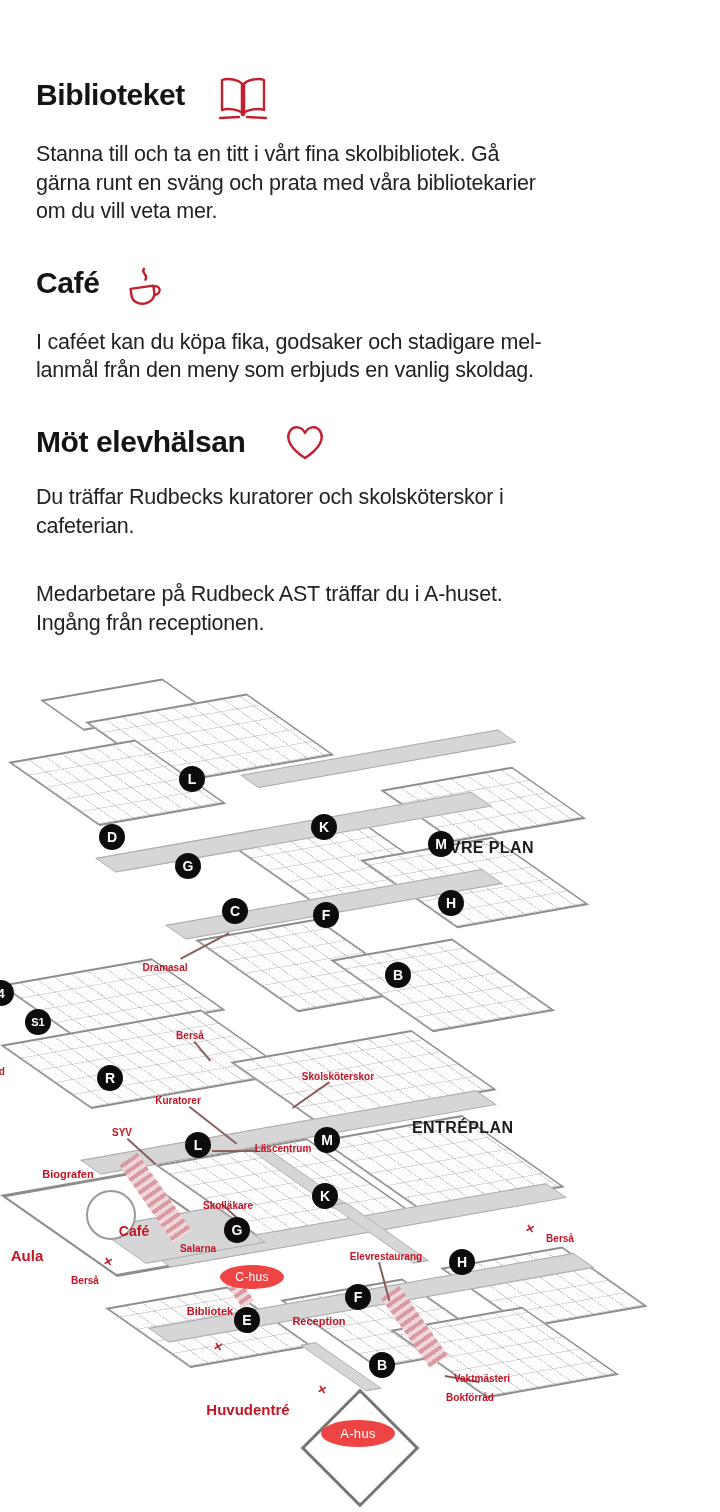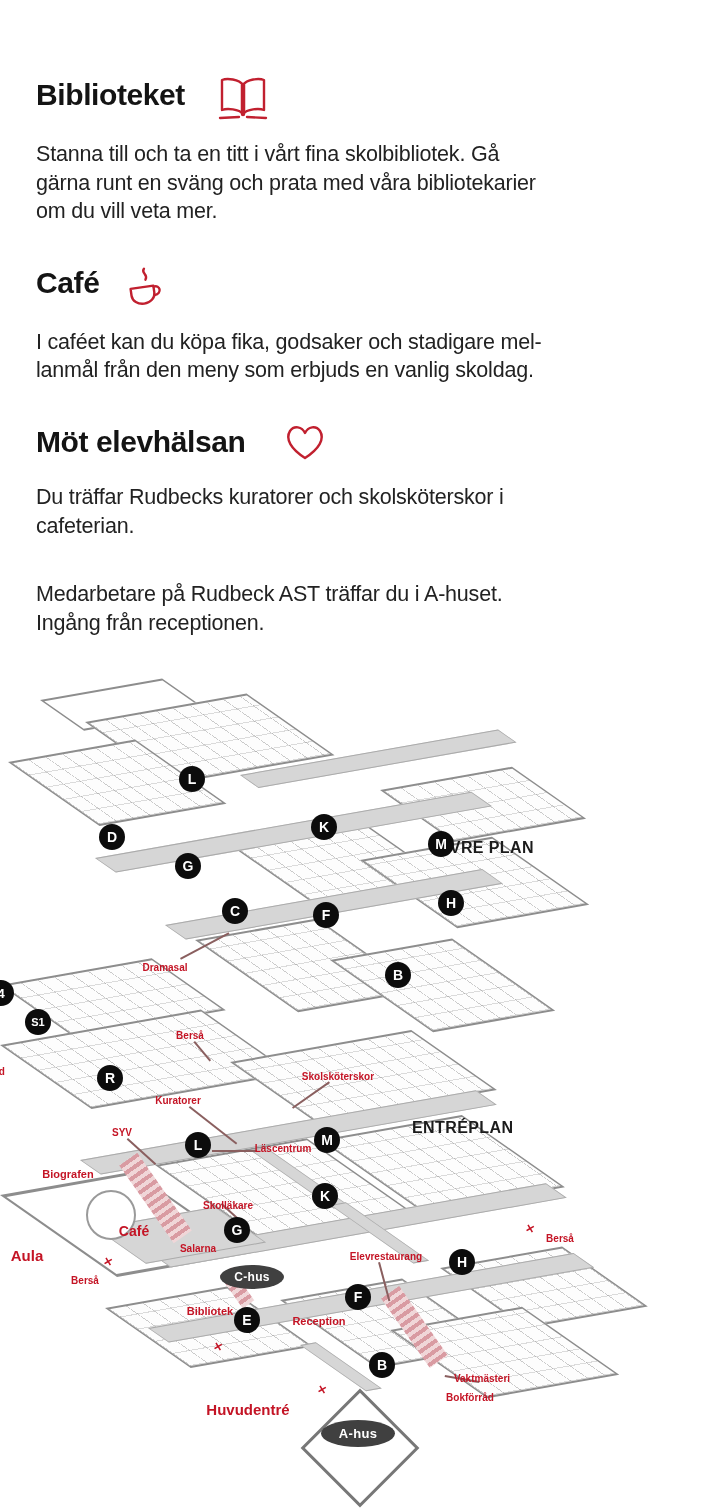--- a/index.html
+++ b/index.html
@@ -22,21 +22,21 @@
        repeating-linear-gradient(0deg,rgba(140,140,140,.30) 0 1px,transparent 1px 15px),#fdfdfd;}
   .b.plain{background:#fff;}
   .c{position:absolute;transform:rotate(-10deg) skewX(45deg);transform-origin:0 0;
      background:#d6d6d6;border:1px solid #ababab;}
   .fan{position:absolute;border-radius:50%;border:2px solid #9a9a9a;background:#fff;}
   .diamond{position:absolute;border:3px solid #777;background:#fff;transform:rotate(45deg);}
   .stair{position:absolute;background:repeating-linear-gradient(90deg,#d99ba2 0 4px,#f0d6d8 4px 8px);}
   .ln{position:absolute;height:1.5px;background:#8a5f5f;transform-origin:0 0;}
   .marker{position:absolute;width:26px;height:26px;border-radius:50%;background:#0c0c0c;color:#fff;
           font-weight:bold;font-size:14px;display:flex;align-items:center;justify-content:center;}
-  .tag{position:absolute;background:#404040;color:#fff;border-radius:50%;font-weight:bold;
+  .tag{position:absolute;background:#ef4444;color:#fff;border-radius:50%;font-weight:normal;
        display:flex;align-items:center;justify-content:center;letter-spacing:.3px;}
   .rlabel{position:absolute;transform:translate(-50%,-50%);color:#c41425;font-weight:bold;
           white-space:nowrap;}
   .cross{position:absolute;transform:translate(-50%,-50%) rotate(14deg);color:#c41425;
          font-size:11px;font-weight:bold;}
   .plan-title{position:absolute;font-size:16px;font-weight:bold;letter-spacing:.4px;color:#1b1b1b;
               white-space:nowrap;}
   .plan-title.upper{left:437px;top:806px;margin-top:33px;}
   .plan-title.entr{left:412px;top:1119px;}
 </style>

